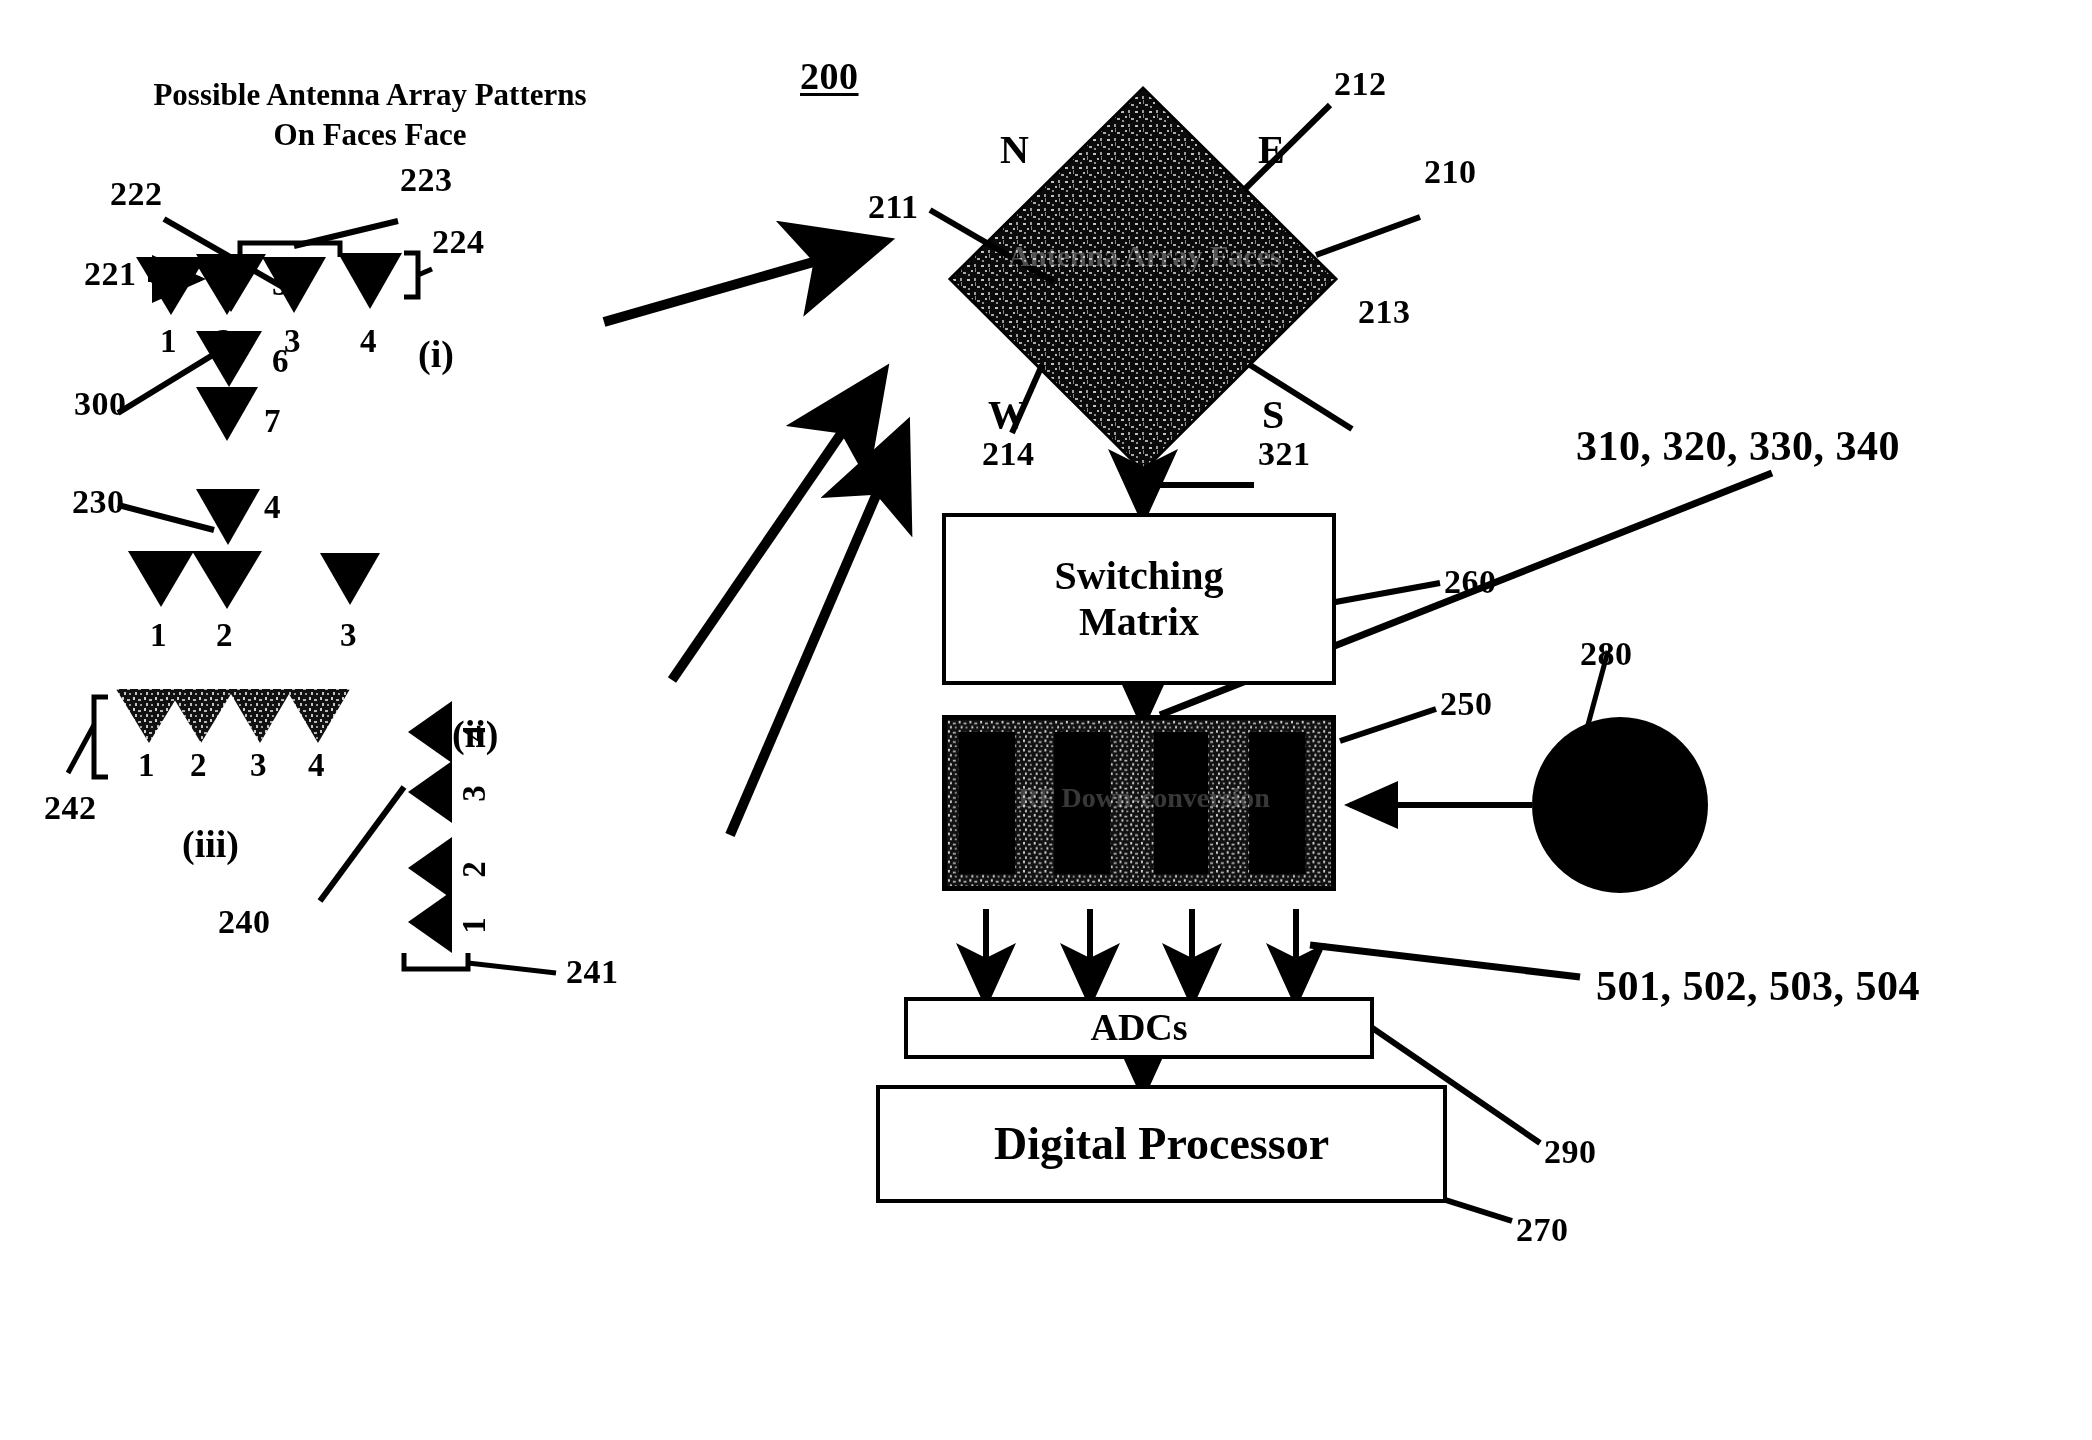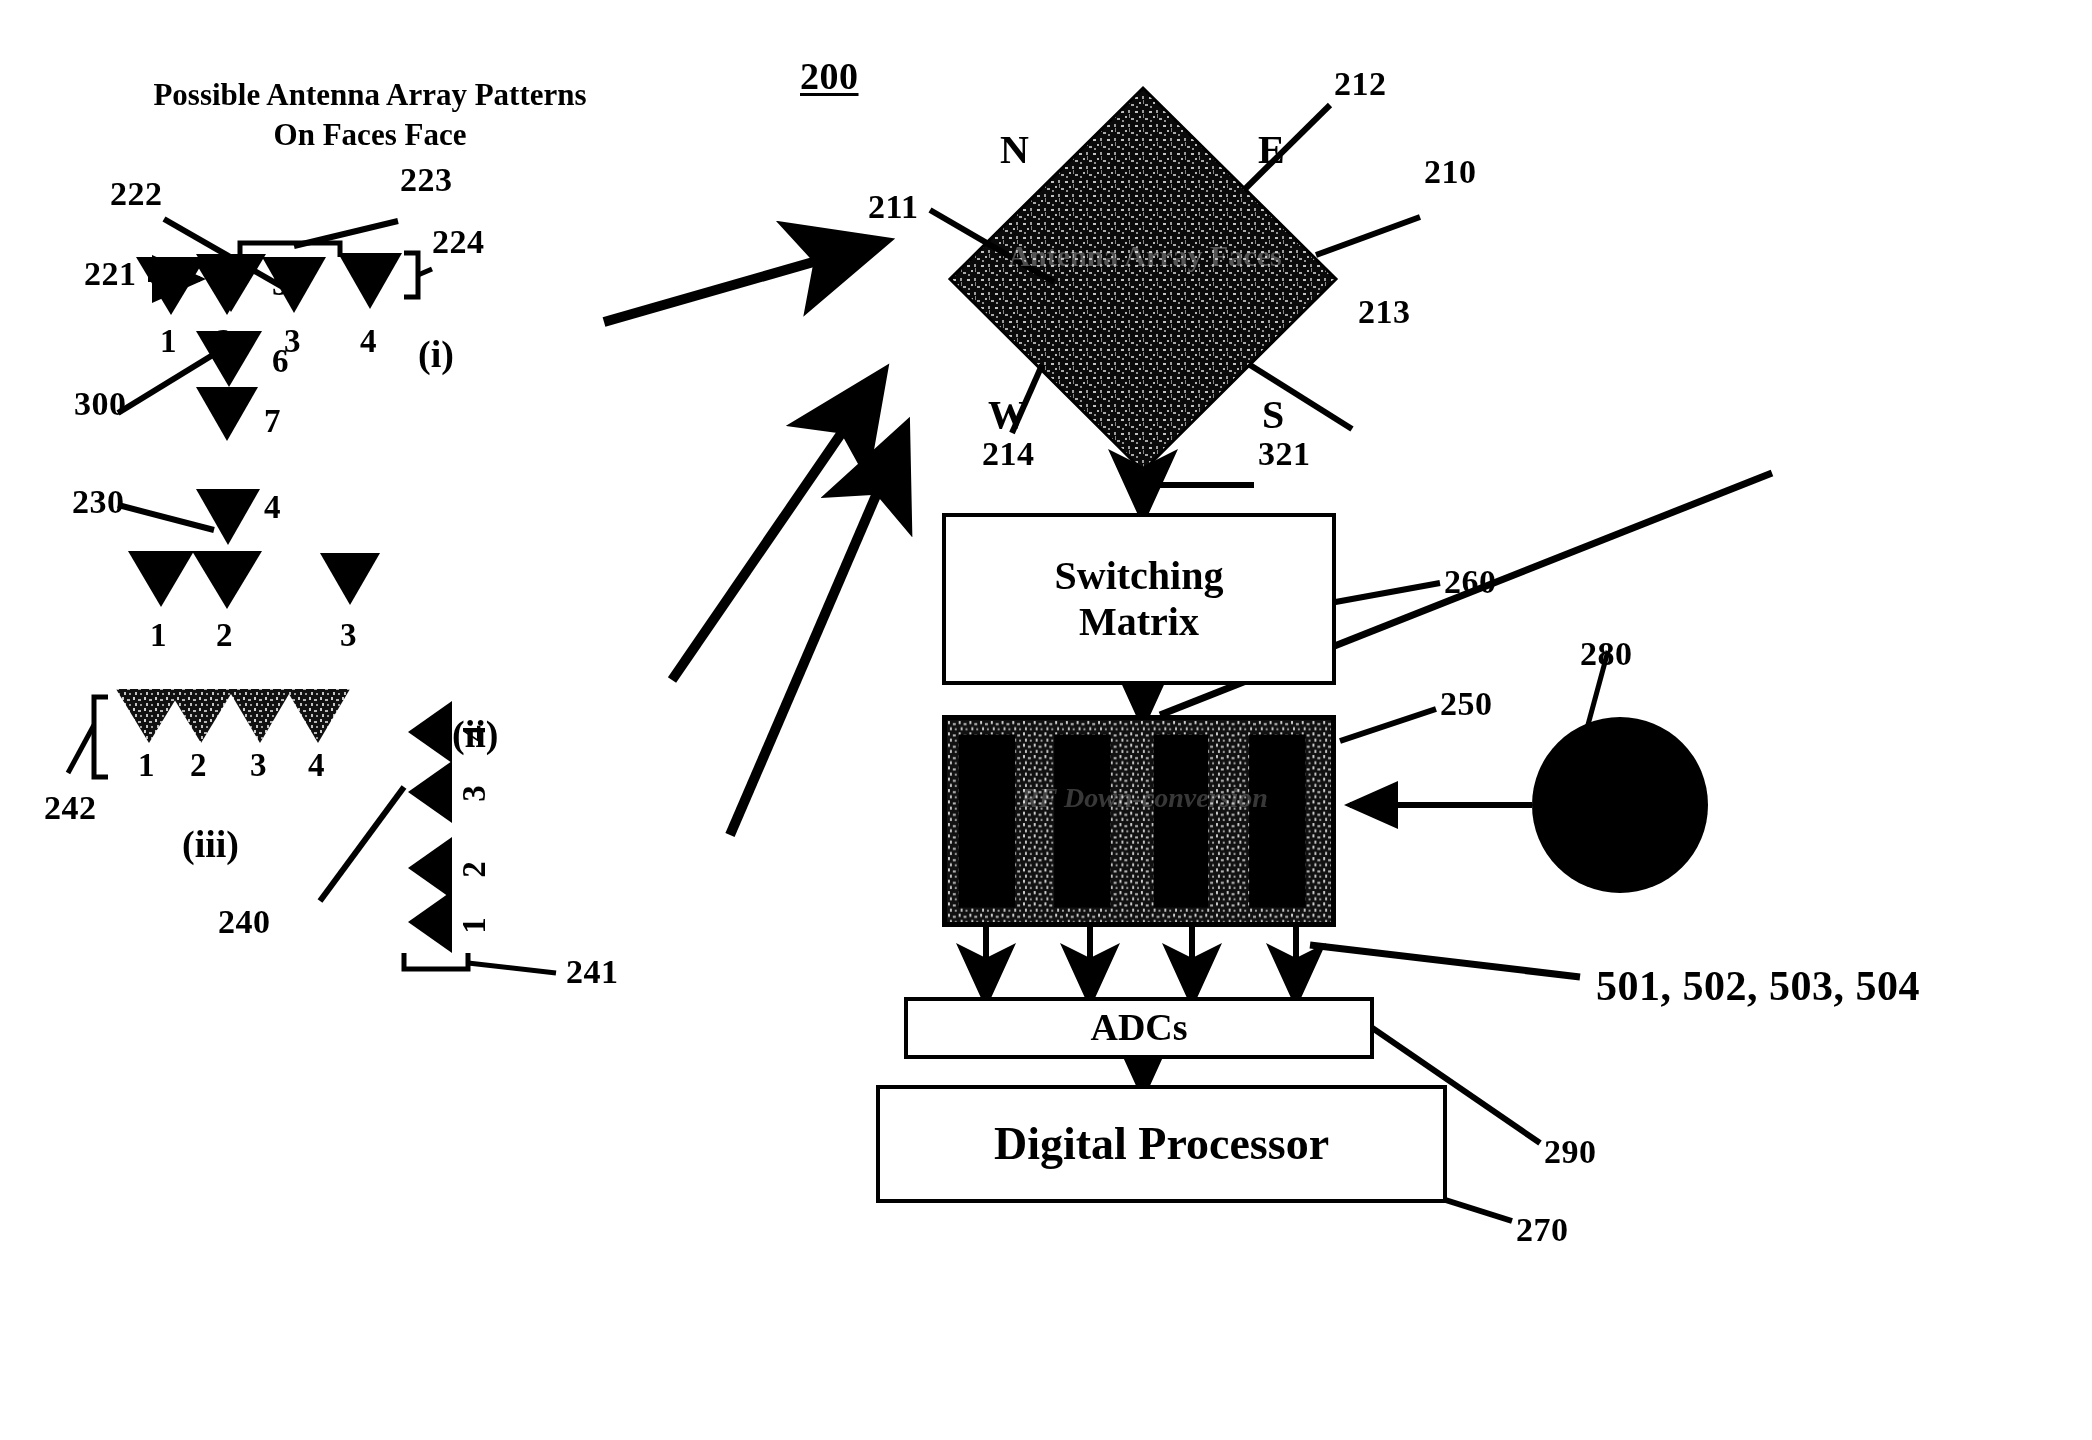--- a/index.html
+++ b/index.html
@@ -252,22 +252,23 @@
               color:#ffffff; opacity:0.30; line-height:1.25;">Antenna Array Faces</div>
 
   <div class="abs box" style="left:942px; top:488px; width:394px; height:172px;">
     <div class="box-label" style="font-size:40px;font-family:Liberation Serif, serif;">
       <div>Switching</div>
       <div>Matrix</div>
     </div>
   </div>
   <div class="abs ref" style="left:1444px; top:540px;">260</div>
 
-
-  <div class="abs" style="left:942px; top:690px; width:394px; height:212px; border:5px solid #000; box-sizing:border-box; background:#0f766e;font-style:italic;">
+  <div class="abs ref" style="left:1576px; top:400px; font-size:42px;">310, 320, 330, 340</div>
+
+  <div class="abs" style="left:942px; top:690px; width:394px; height:176px; border:5px solid #000; box-sizing:border-box; background:#0f766e;">
     <svg width="100%" height="100%" viewBox="0 0 394 196" preserveAspectRatio="none">
       <rect x="0" y="0" width="394" height="196" fill="url(#speckle2)"></rect>
       <rect x="12" y="14" width="58" height="168" fill="#000"></rect>
       <rect x="110" y="14" width="58" height="168" fill="#000"></rect>
       <rect x="212" y="14" width="56" height="168" fill="#000"></rect>
       <rect x="310" y="14" width="58" height="168" fill="#000"></rect>
     </svg>
     <div class="abs" style="left:0; top:62px; width:394px; text-align:center;
                 font-family:'Liberation Serif', serif; font-size:28px; font-weight:700;
                 color:#ffffff; opacity:0.22;">RF Down-conversion</div>

